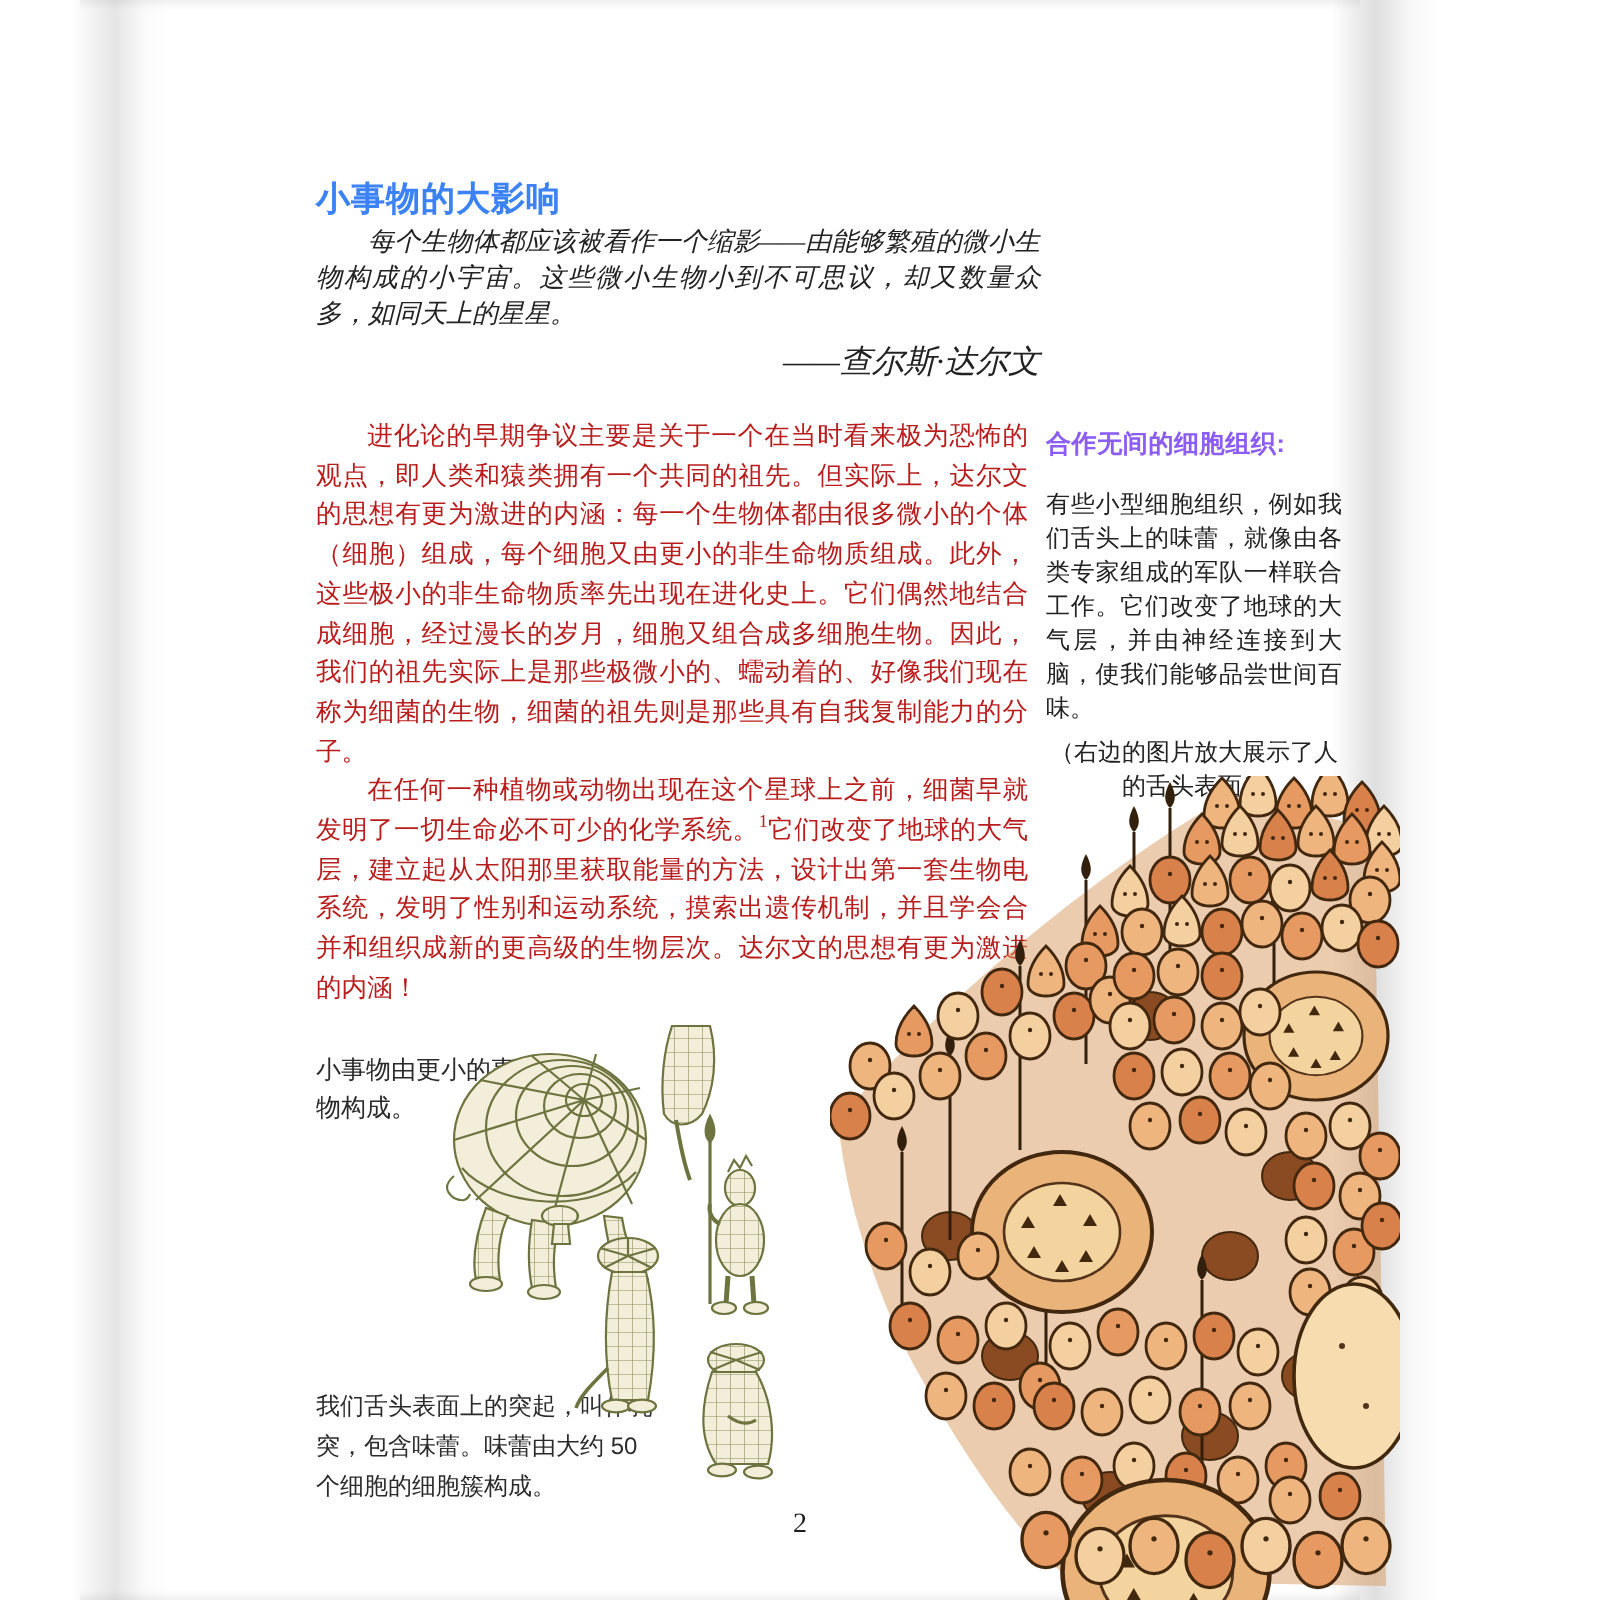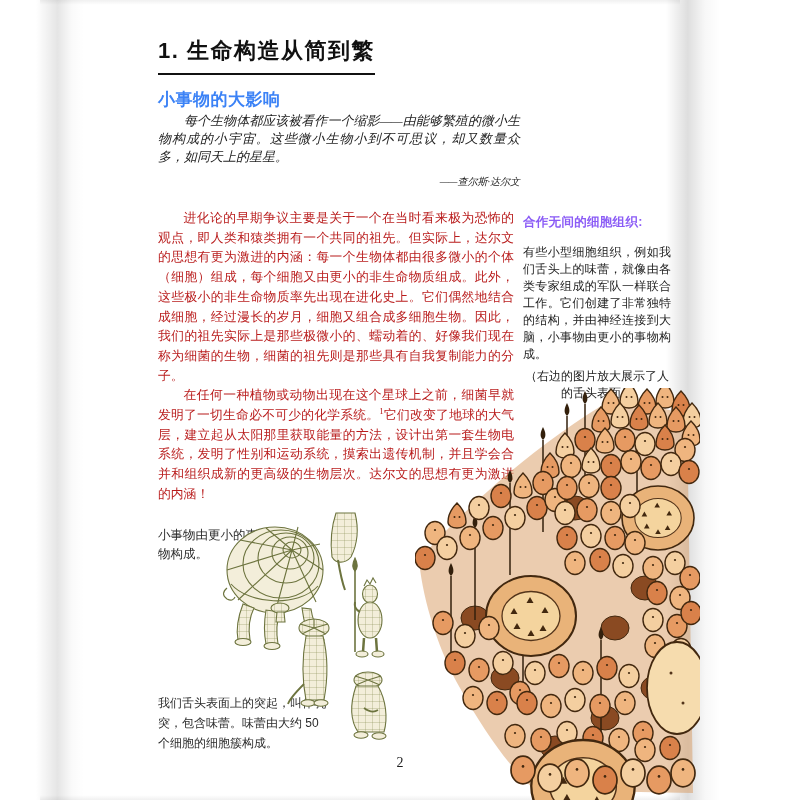--- a/index.html
+++ b/index.html
@@ -19,21 +19,21 @@
     font-family:"Liberation Sans","DejaVu Sans",sans-serif;
     font-size:22px;font-weight:bold;letter-spacing:1.5px;color:#111;
     border-bottom:2px solid #111;padding-bottom:7px;display:inline-block;}
   .section-title{position:absolute;left:158px;top:88px;margin:0;
     font-family:"Liberation Sans","DejaVu Sans",sans-serif;
     font-size:17px;font-weight:bold;letter-spacing:0.5px;color:#3b82f6;}
 
   .epigraph{position:absolute;left:158px;top:112px;width:362px;margin:0;}
   .epigraph p{margin:0;font-style:italic;font-size:13px;line-height:18px;
     text-indent:2em;text-align:justify;color:#222;}
-  .epigraph .attr{margin-top:7px;text-indent:0;text-align:right;font-size:10px;}
+  .epigraph .attr{margin-top:7px;text-indent:0;text-align:right;font-size:16px;}
 
   .body-col{position:absolute;left:158px;top:209px;width:356px;}
   .body-col p{margin:0;font-size:12.8px;line-height:19.7px;text-align:justify;
     text-indent:2em;color:#b91c1c;}
   .body-col sup{font-size:9px;vertical-align:super;line-height:0;}
 
   .sidebar{position:absolute;left:523px;top:214px;width:148px;
     font-family:"Liberation Sans","DejaVu Sans",sans-serif;}
   .sidebar h3{margin:0 0 13px 0;font-size:12.5px;font-weight:bold;color:#8b5cf6;letter-spacing:0.3px;}
   .sidebar p{margin:0;font-size:12px;line-height:17px;text-align:justify;color:#222;}
@@ -51,36 +51,35 @@
 </style>
 </head>
 <body>
 
 <div class="stage">
   <div class="edge edge-left"></div>
   <div class="edge edge-right"></div>
   <div class="edge edge-top"></div>
   <div class="edge edge-bottom"></div>
 
-  <h1 class="chapter-title">1. 生命构造从简到繁</h1>
   <h2 class="section-title">小事物的大影响</h2>
 
   <blockquote class="epigraph">
     <p>每个生物体都应该被看作一个缩影——由能够繁殖的微小生物构成的小宇宙。这些微小生物小到不可思议，却又数量众多，如同天上的星星。</p>
     <p class="attr">——查尔斯·达尔文</p>
   </blockquote>
 
   <div class="body-col">
     <p>进化论的早期争议主要是关于一个在当时看来极为恐怖的观点，即人类和猿类拥有一个共同的祖先。但实际上，达尔文的思想有更为激进的内涵：每一个生物体都由很多微小的个体（细胞）组成，每个细胞又由更小的非生命物质组成。此外，这些极小的非生命物质率先出现在进化史上。它们偶然地结合成细胞，经过漫长的岁月，细胞又组合成多细胞生物。因此，我们的祖先实际上是那些极微小的、蠕动着的、好像我们现在称为细菌的生物，细菌的祖先则是那些具有自我复制能力的分子。</p>
     <p><span>在任何一种植物或动物出现在这个星球上之前，细菌早就发明了一切生命必不可少的化学系统。</span><sup>1</sup><span>它们改变了地球的大气层，建立起从太阳那里获取能量的方法，设计出第一套生物电系统，发明了性别和运动系统，摸索出遗传机制，并且学会合并和组织成新的更高级的生物层次。达尔文的思想有更为激进的内涵！</span></p>
   </div>
 
   <aside class="sidebar">
     <h3>合作无间的细胞组织:</h3>
-    <p>有些小型细胞组织，例如我们舌头上的味蕾，就像由各类专家组成的军队一样联合工作。它们创建了非常独特的结构，并由神经连接到大脑，小事物由更小的事物构成。</p>
+    <p>有些小型细胞组织，例如我们舌头上的味蕾，就像由各类专家组成的军队一样联合工作。它们改变了地球的大气层，并由神经连接到大脑，使我们能够品尝世间百味。</p>
     <p class="note">（右边的图片放大展示了人的舌头表面）</p>
   </aside>
 
   <div class="caption cap1">小事物由更小的事物构成。</div>
   <div class="caption cap2">我们舌头表面上的突起，叫作乳突，包含味蕾。味蕾由大约 50 个细胞的细胞簇构成。</div>
 
   <figure class="fig-wireframe">
     <svg width="185" height="235" viewBox="0 0 185 235">
       <defs>
         <pattern id="mesh" width="7" height="7" patternUnits="userSpaceOnUse">

